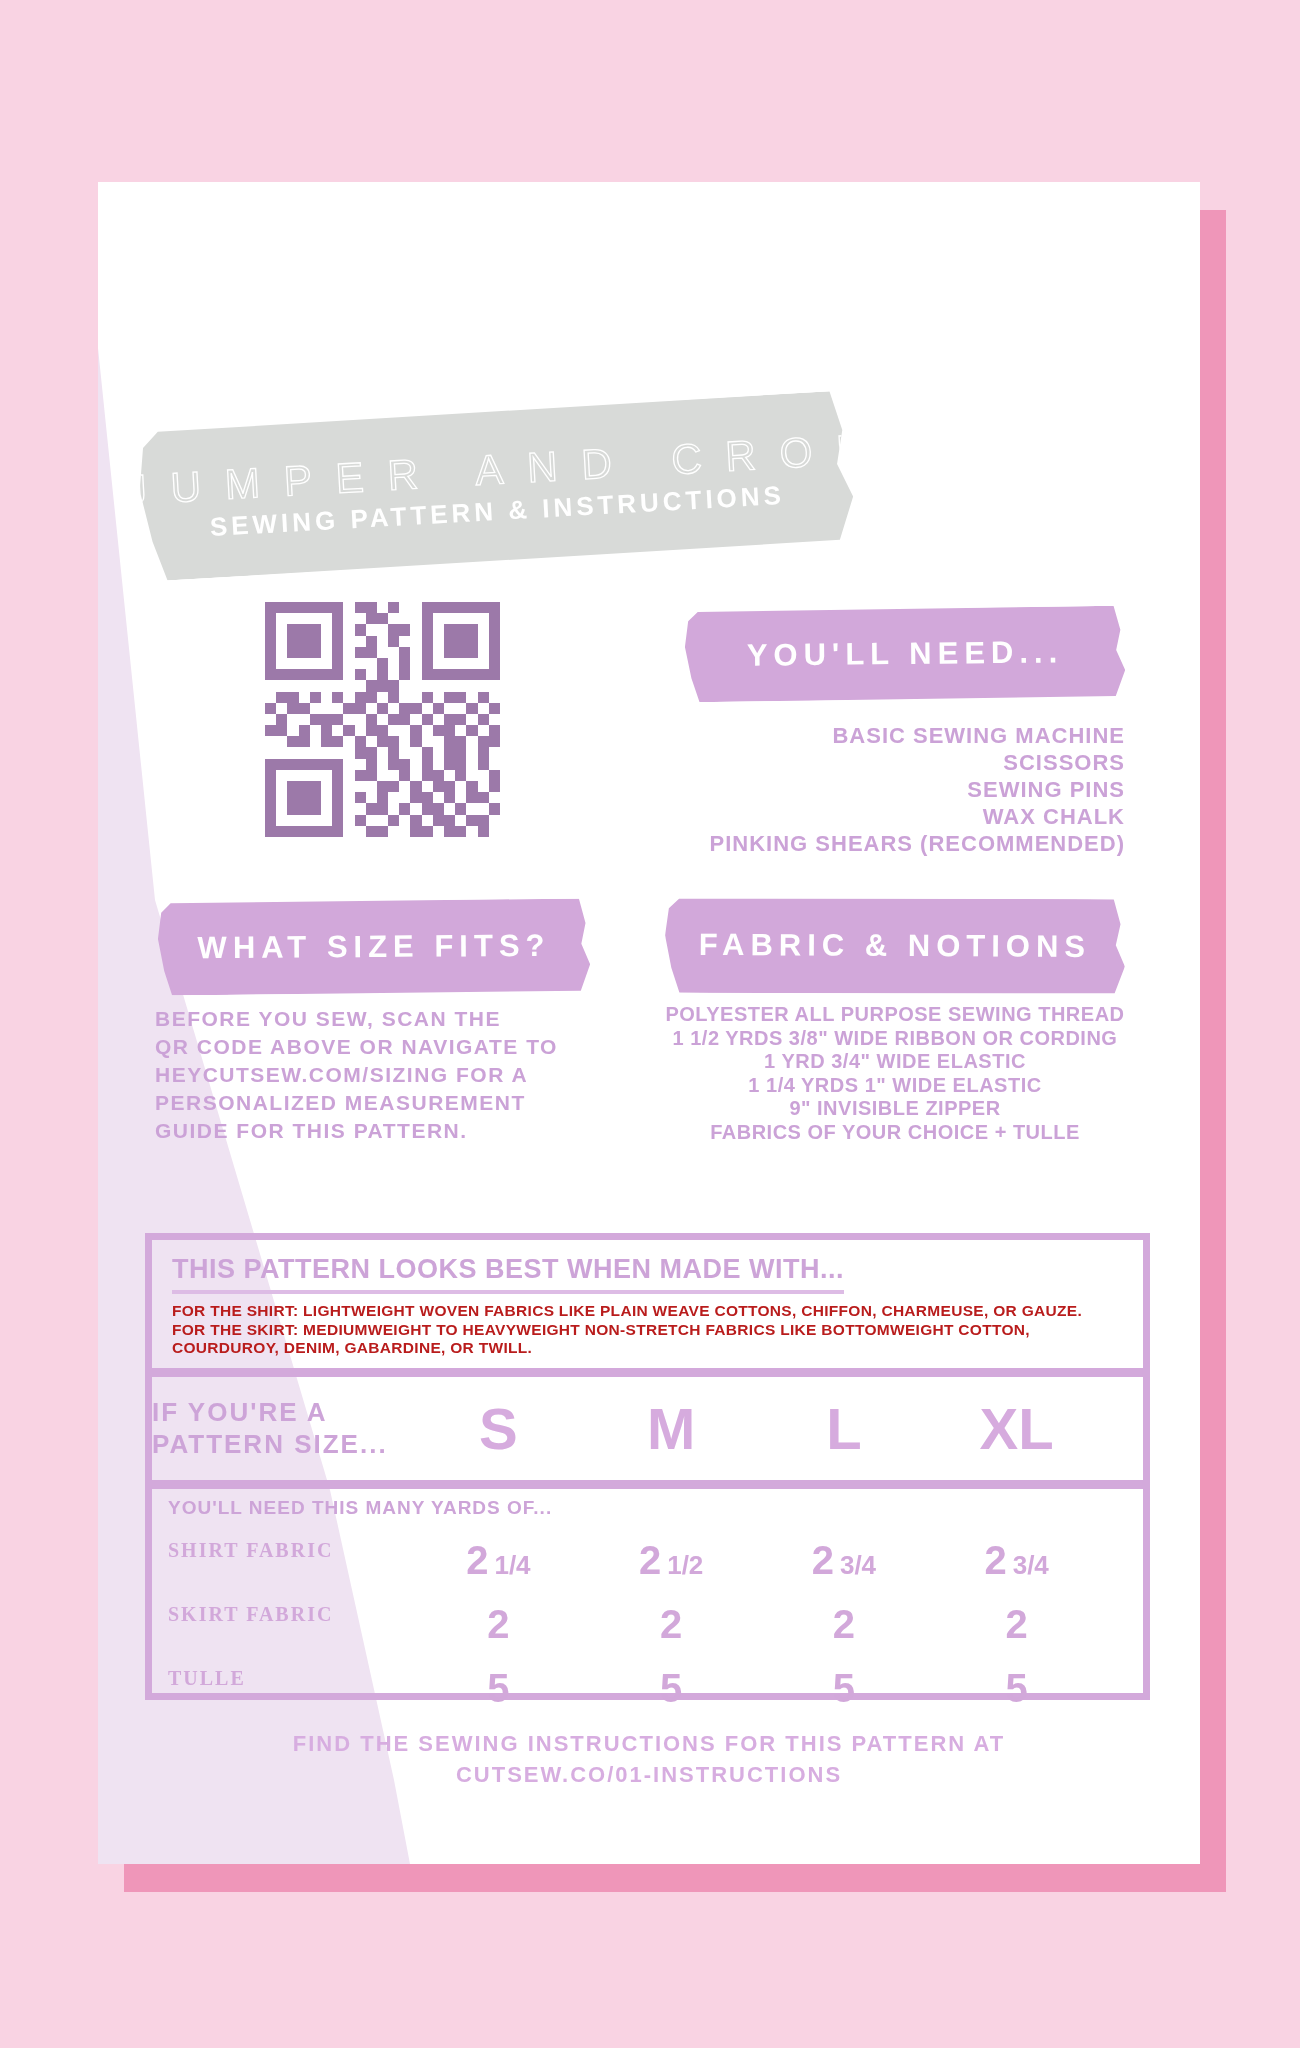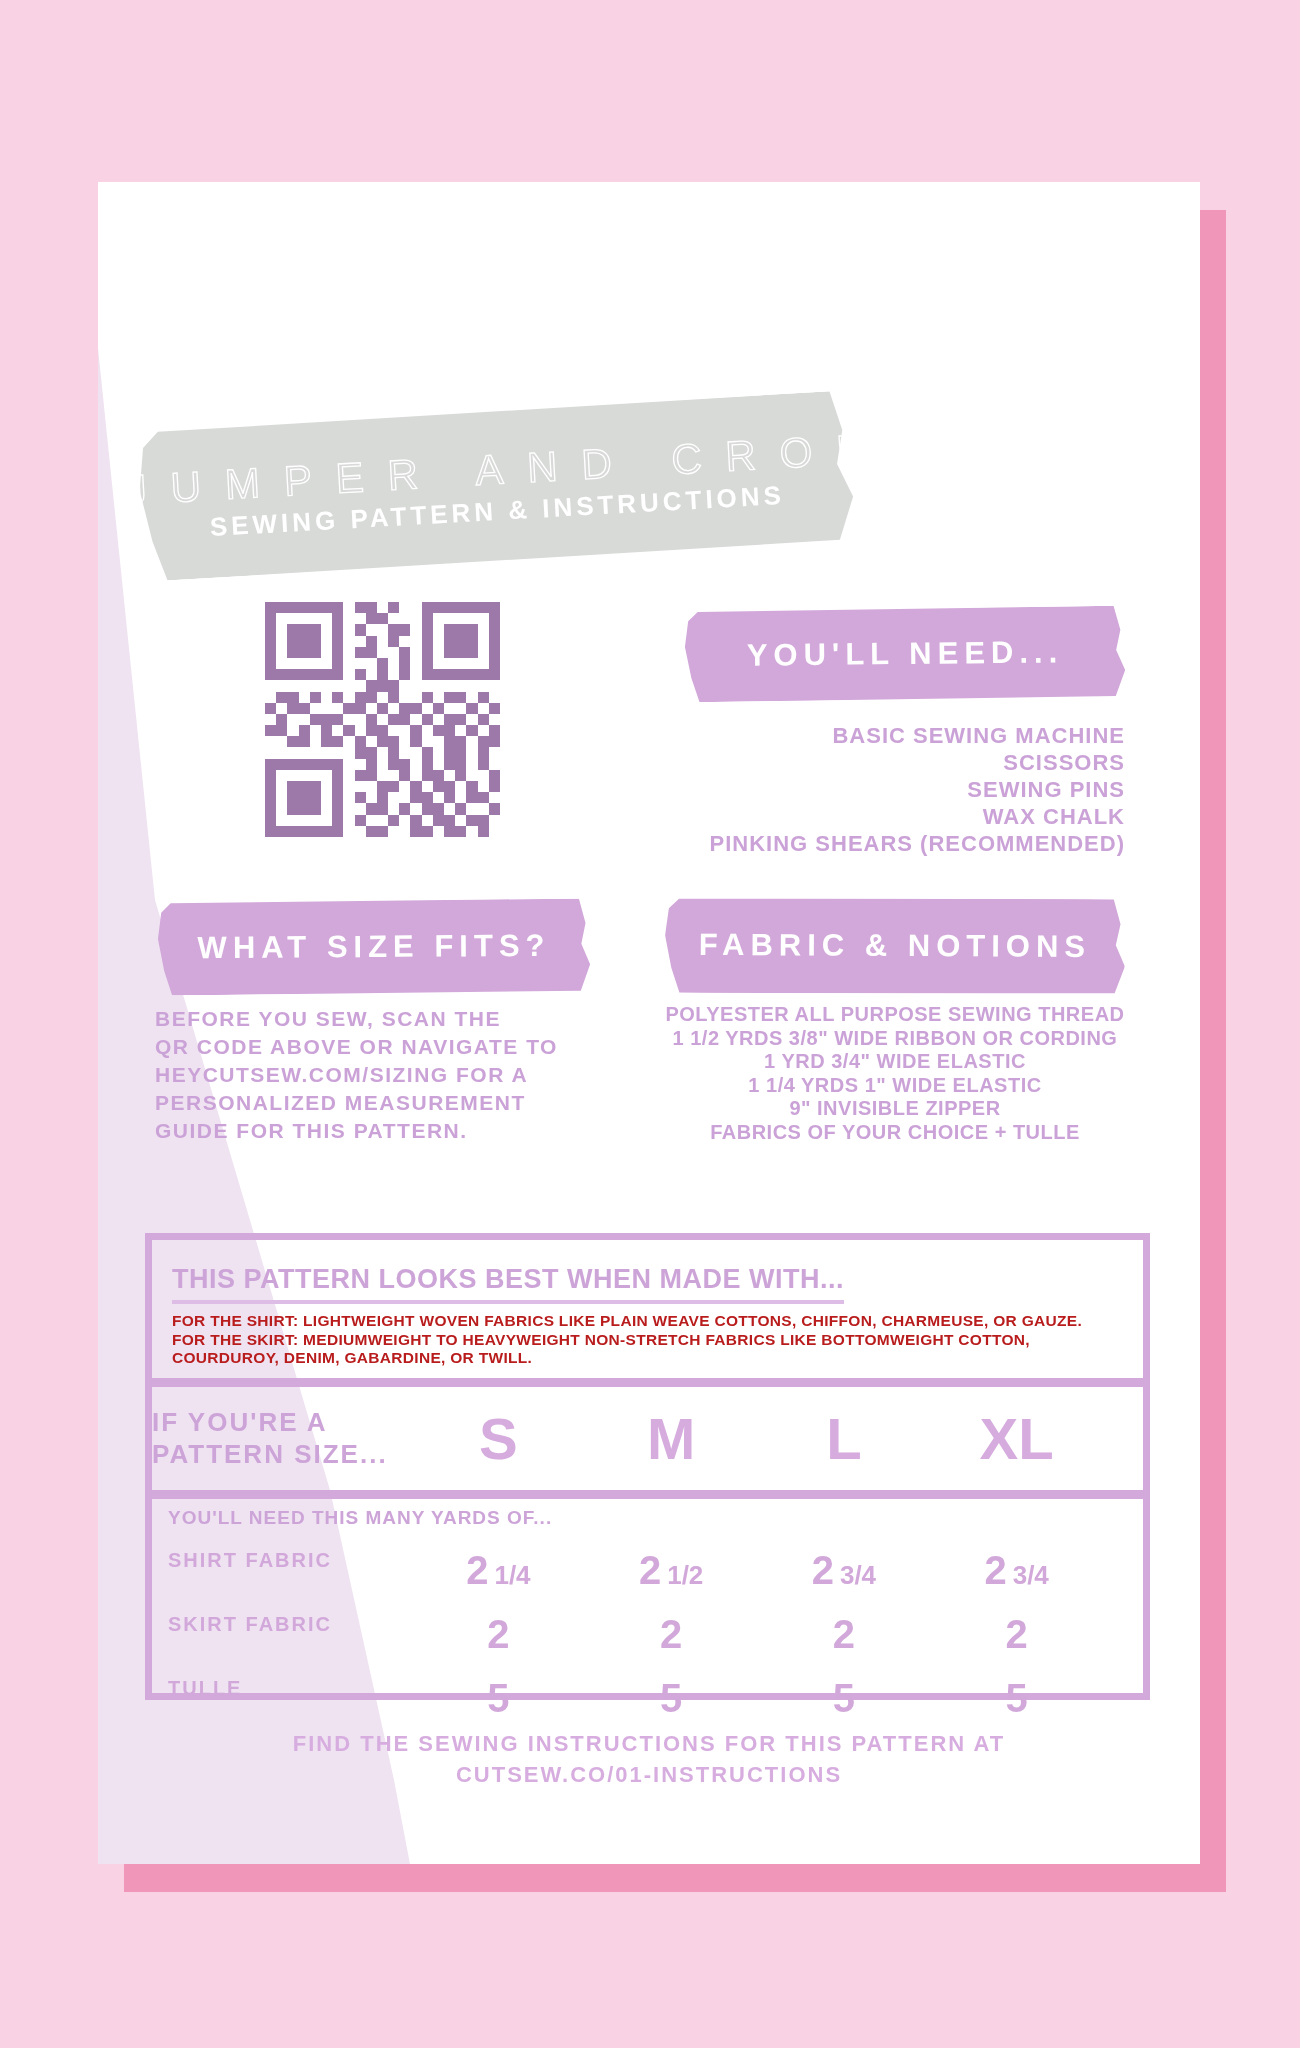--- a/index.html
+++ b/index.html
@@ -90,21 +90,21 @@
   }
 
   .yardage-table{
     position:absolute;left:47px;top:1051px;
     width:1005px;height:467px;
     border:7px solid #d3a9db;
     box-sizing:border-box;
     z-index:2;
     display:flex;flex-direction:column;
   }
-  .trow-best{padding:24px 20px 10px 20px;}
+  .trow-best{padding:14px 20px 10px 20px;}
   .best-title{
     display:inline-block;
     color:#cda4d8;font-size:27px;font-weight:bold;letter-spacing:0.5px;
     border-bottom:4px solid #ddbce5;padding-bottom:5px;margin-bottom:8px;
     white-space:nowrap;
   }
   .best-line{
     color:#b91c1c;font-size:15.5px;font-weight:bold;
     letter-spacing:0.3px;line-height:18.5px;white-space:nowrap;
   }
@@ -132,21 +132,21 @@
     flex:1;display:flex;flex-direction:column;
     padding-top:8px;
   }
   .yards-heading{
     color:#cda4d8;font-size:19px;font-weight:bold;
     letter-spacing:1px;padding-left:16px;white-space:nowrap;
   }
   .yards-row{flex:1;}
   .yard-label{
     color:#d2a8da;font-size:20px;font-weight:bold;
-    letter-spacing:2px;padding-left:16px;white-space:nowrap;
+    letter-spacing:2px;padding-left:16px;white-space:nowrap;font-family:Liberation Serif, serif;
   }
   .yard-value{
     text-align:center;color:#d2a8da;font-weight:bold;white-space:nowrap;margin-top:19px;
   }
   .yard-whole{font-size:40px;}
   .yard-frac{font-size:26px;margin-left:6px;}
 
   .footer{
     position:absolute;left:0;top:1546px;width:100%;
     text-align:center;z-index:2;

